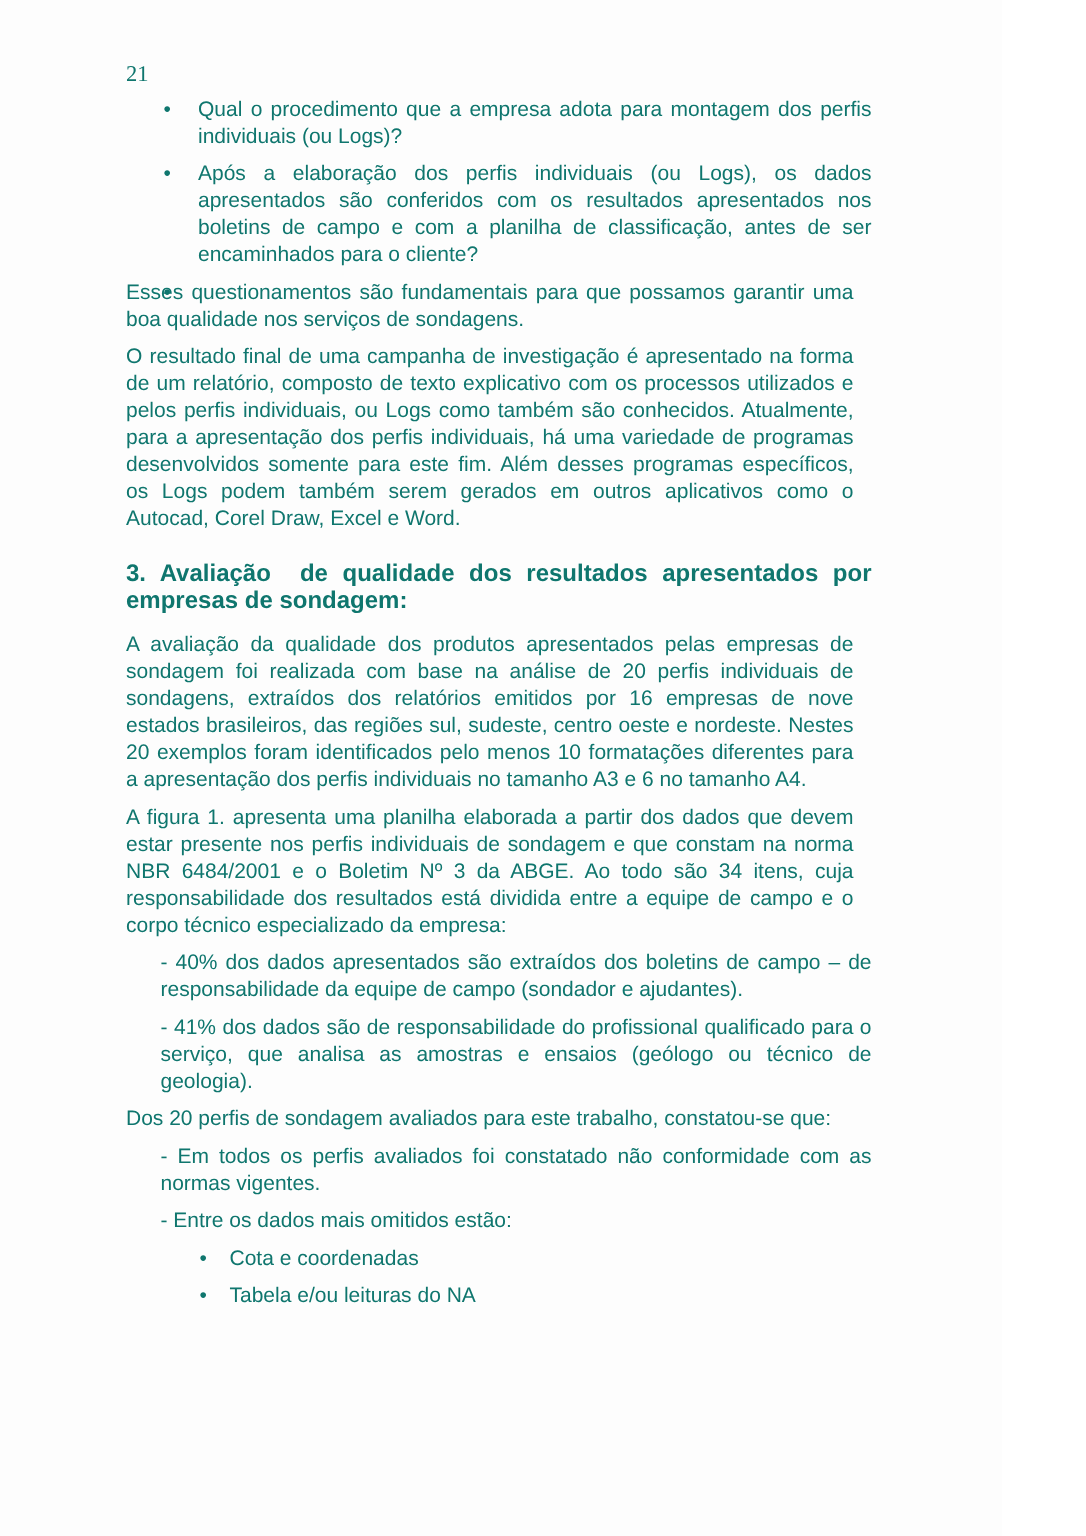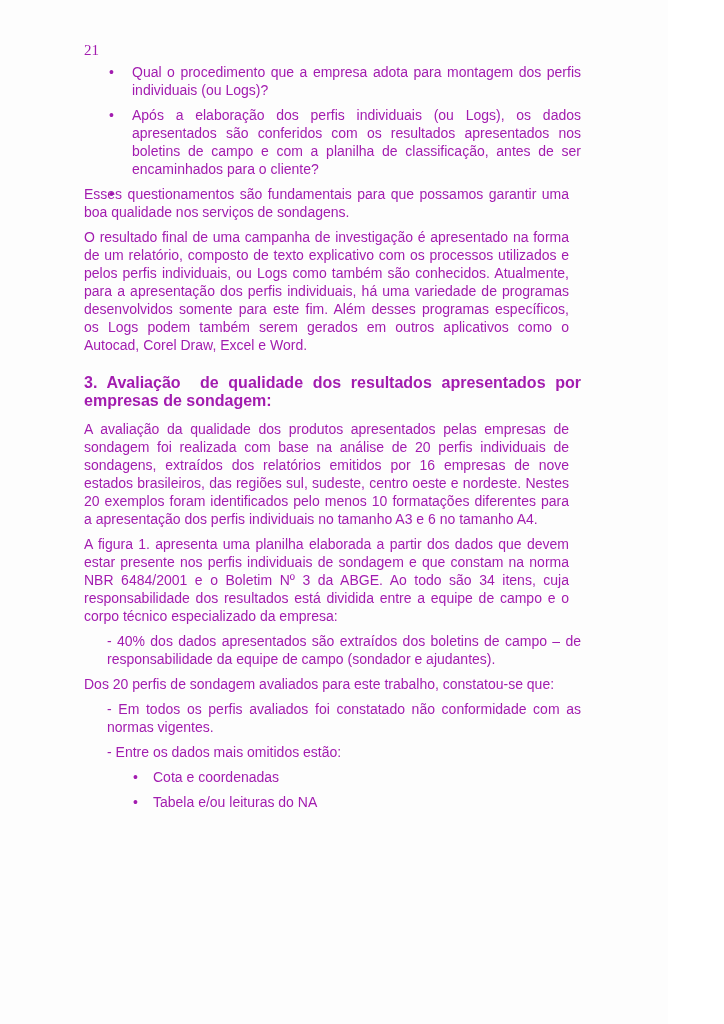--- a/index.html
+++ b/index.html
@@ -10,21 +10,21 @@
   .page {
     position: relative;
     width: 668px;
     height: 1024px;
     box-sizing: border-box;
     background: #fdfdfd;
     padding: 42px 87px 0 84px;
     font-family: "Liberation Sans", sans-serif;
     font-size: 14px;
     line-height: 18px;
-    color: #a21caf;
+    color: #0f766e;
     overflow: hidden;
   }
   .page-number {
     font-family: "Liberation Serif", serif;
     font-size: 15px;
     line-height: 16px;
     margin: 0 0 5px 0;
   }
   .para {
     margin: 0 12px 7px 0;
@@ -91,20 +91,21 @@
   <p class="para">O resultado final de uma campanha de investigação é apresentado na forma de um relatório, composto de texto explicativo com os processos utilizados e pelos perfis individuais, ou Logs como também são conhecidos. Atualmente, para a apresentação dos perfis individuais, há uma variedade de programas desenvolvidos somente para este fim. Além desses programas específicos, os Logs podem também serem gerados em outros aplicativos como o Autocad, Corel Draw, Excel e Word.</p>
 
   <h3 class="heading">3. Avaliação  de qualidade dos resultados apresentados por empresas de sondagem:</h3>
 
   <p class="para">A avaliação da qualidade dos produtos apresentados pelas empresas de sondagem foi realizada com base na análise de 20 perfis individuais de sondagens, extraídos dos relatórios emitidos por 16 empresas de nove estados brasileiros, das regiões sul, sudeste, centro oeste e nordeste. Nestes 20 exemplos foram identificados pelo menos 10 formatações diferentes para a apresentação dos perfis individuais no tamanho A3 e 6 no tamanho A4.</p>
 
   <p class="para">A figura 1. apresenta uma planilha elaborada a partir dos dados que devem estar presente nos perfis individuais de sondagem e que constam na norma NBR 6484/2001 e o Boletim Nº 3 da ABGE. Ao todo são 34 itens, cuja responsabilidade dos resultados está dividida entre a equipe de campo e o corpo técnico especializado da empresa:</p>
 
   <div>
     <div class="dash-item">- 40% dos dados apresentados são extraídos dos boletins de campo – de responsabilidade da equipe de campo (sondador e ajudantes).</div>
+    <div class="dash-item">- 41% dos dados são de responsabilidade do profissional qualificado para o serviço, que analisa as amostras e ensaios (geólogo ou técnico de geologia).</div>
   </div>
 
   <p class="para">Dos 20 perfis de sondagem avaliados para este trabalho, constatou-se que:</p>
 
   <div>
     <div class="dash-item">- Em todos os perfis avaliados foi constatado não conformidade com as normas vigentes.</div>
     <div class="dash-item">- Entre os dados mais omitidos estão:</div>
   </div>
 
   <ul class="blist sub">

